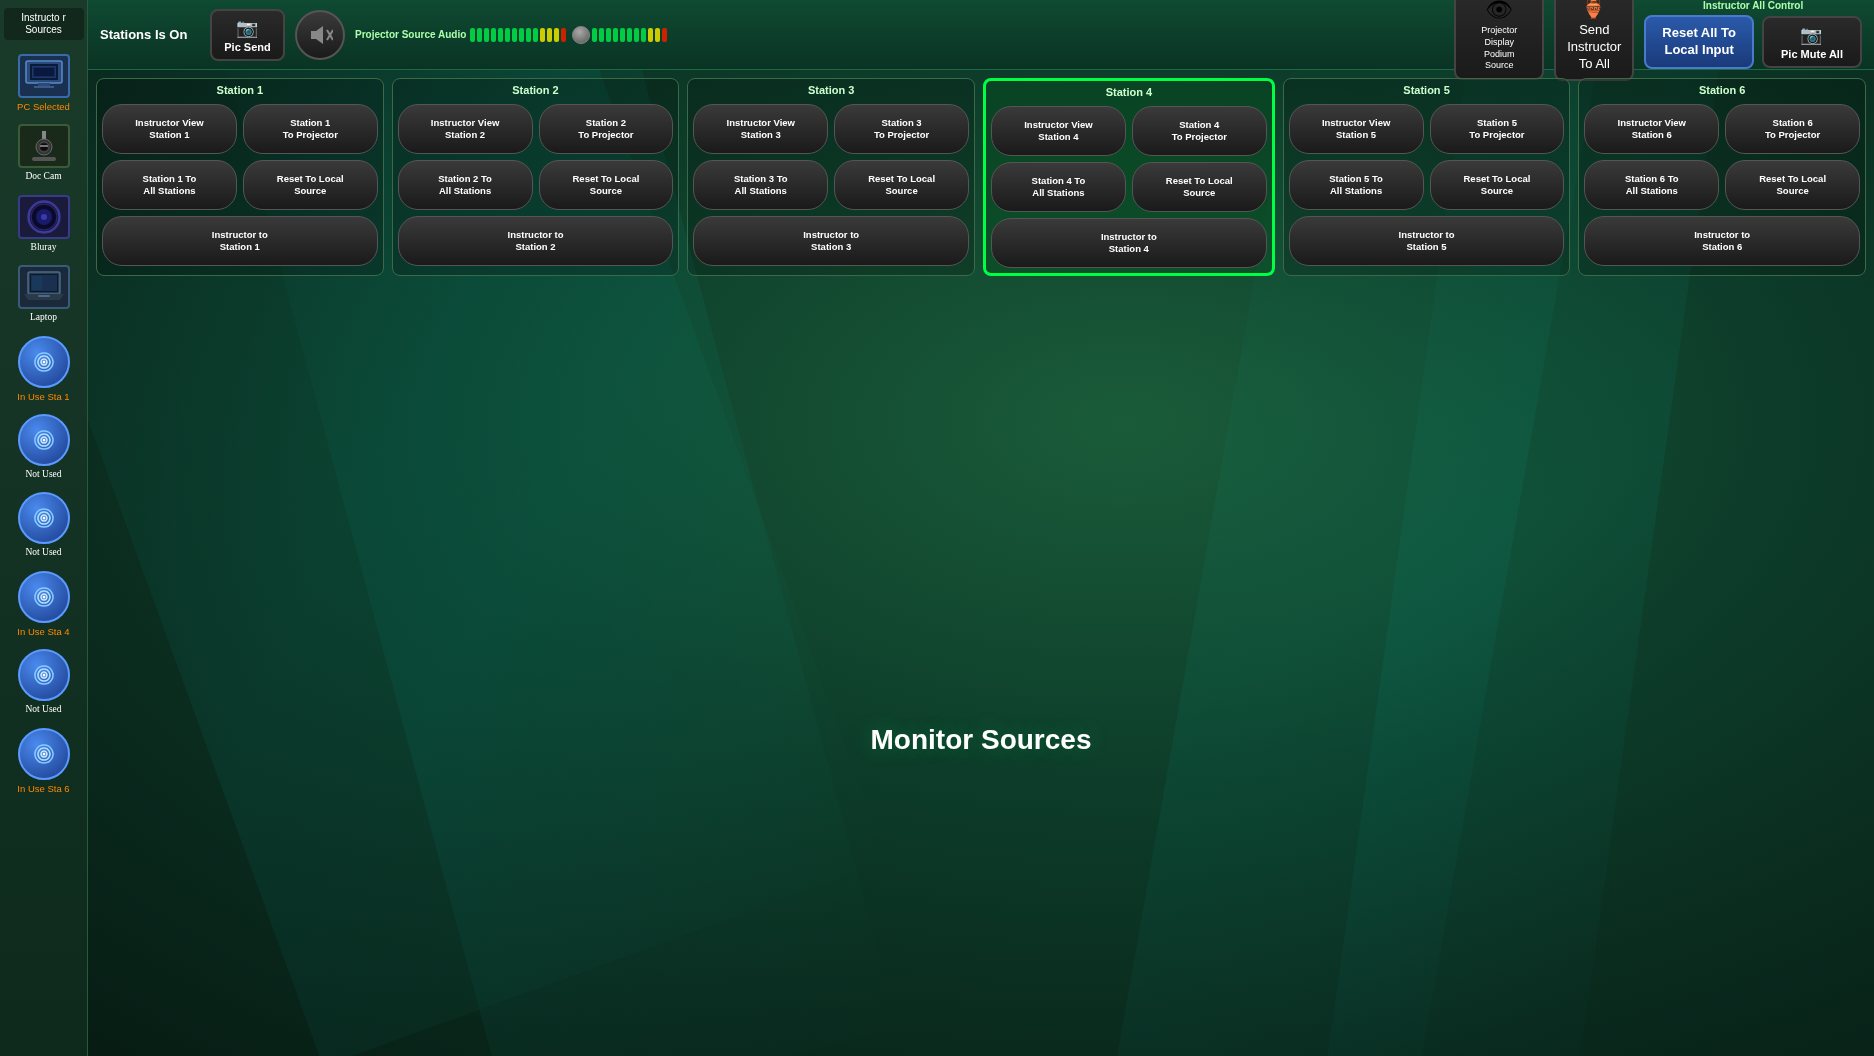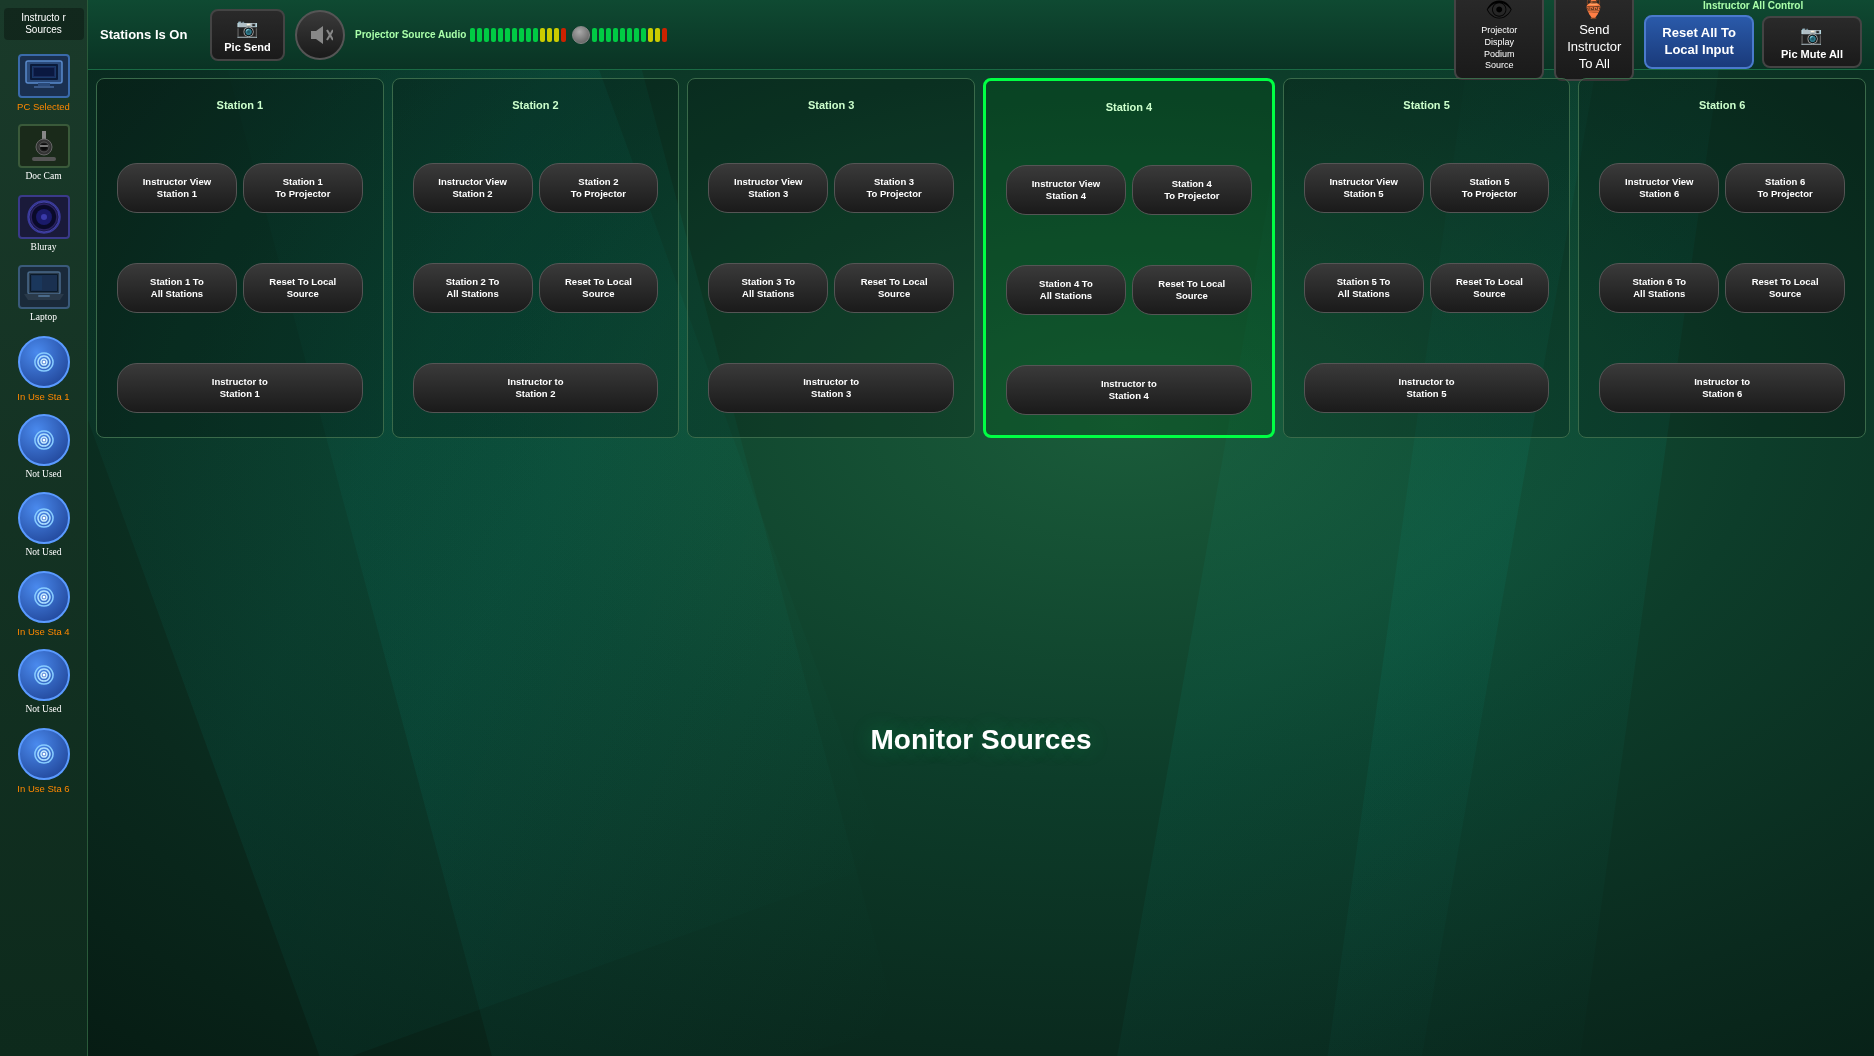--- a/index.html
+++ b/index.html
@@ -299,21 +299,21 @@
       gap: 8px;
       padding: 8px 8px 8px 8px;
       width: 100%;
     }
 
     .station-box {
       flex: 1;
       border: 1px solid #3a6a4a;
       border-radius: 8px;
       background: rgba(0,0,0,0.2);
-      padding: 20px;
+      padding: 5px;
       min-width: 200px;
     }
 
     .station-box.active-green {
       border: 3px solid #00ff44;
       background: rgba(0,80,20,0.3);
     }
 
     .station-header {
       text-align: center;
@@ -337,21 +337,20 @@
       font-size: 9.5px;
       font-weight: bold;
       padding: 10px 6px;
       cursor: pointer;
       text-align: center;
       line-height: 1.3;
       min-height: 50px;
       display: flex;
       align-items: center;
       justify-content: center;
-      margin-top: 44px;
     }
 
     .station-btn-full {
       grid-column: 1 / -1;
     }
 
     
     #monitor-display {
       position: absolute;
       bottom: 300px;

